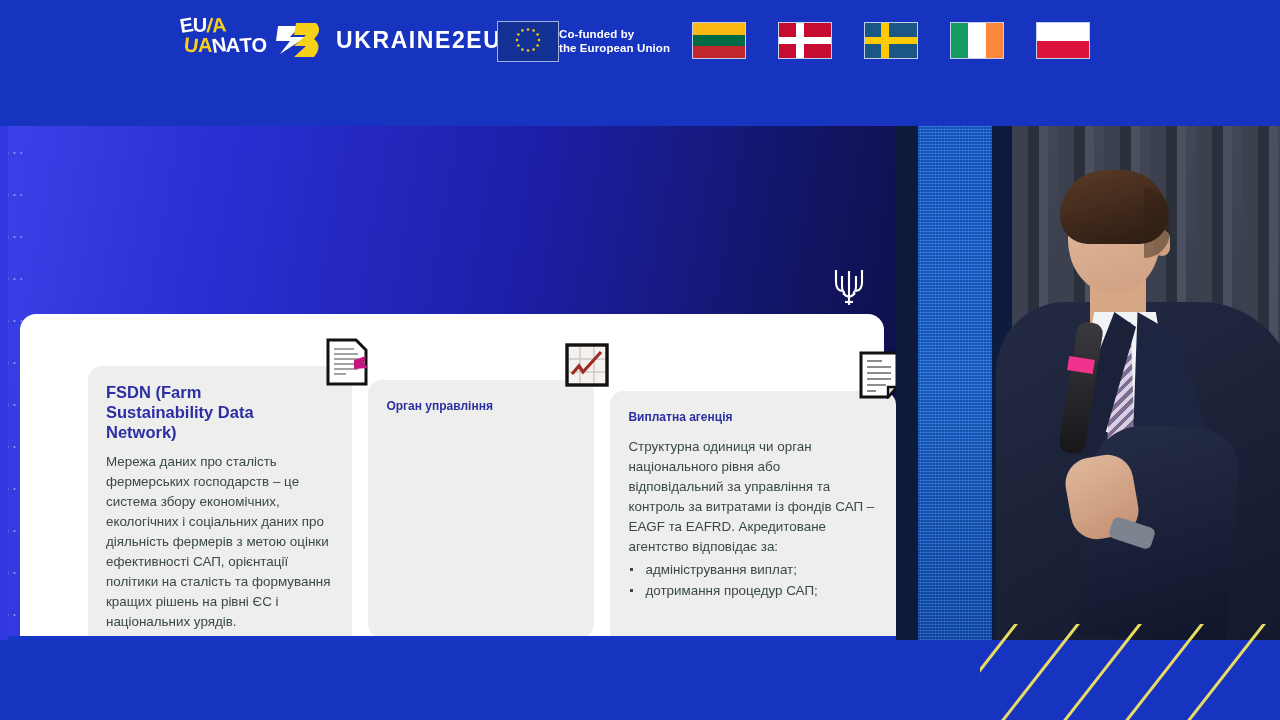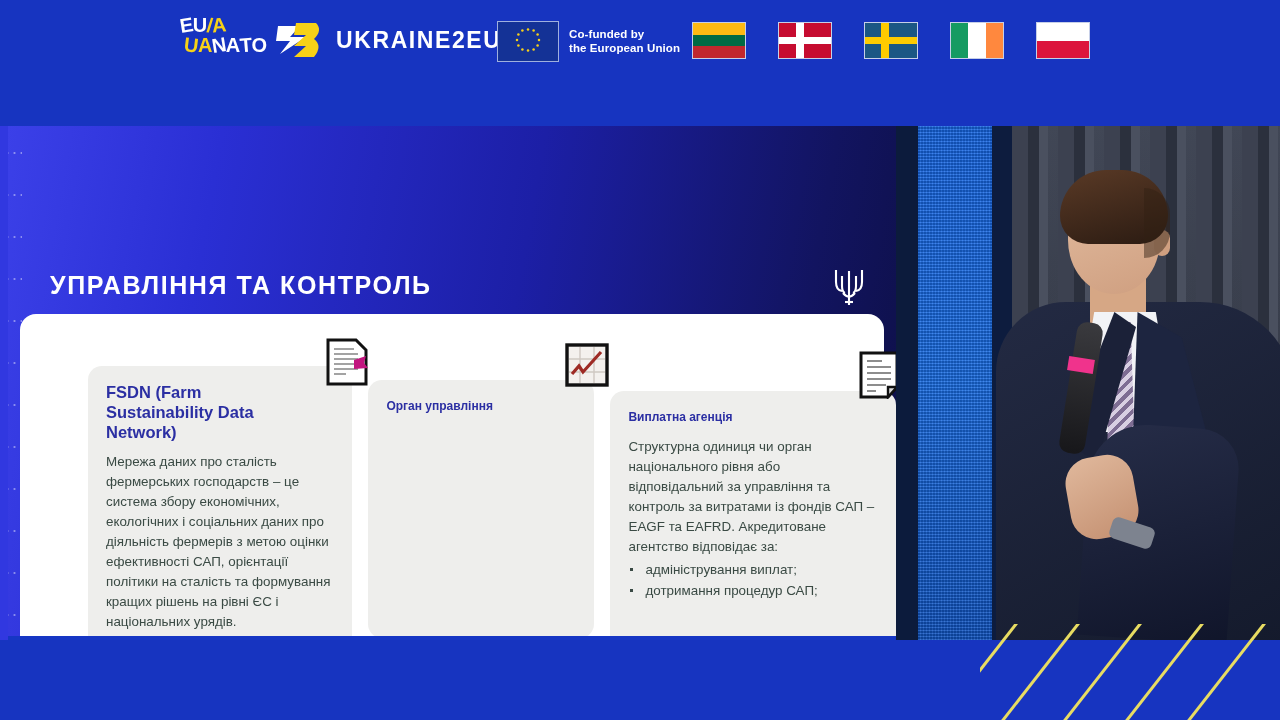--- a/index.html
+++ b/index.html
@@ -44,21 +44,21 @@
   #u2e-mark .bolt{
     position:absolute;left:0;top:0;width:48px;height:40px;
   }
   #u2e-text{
     color:#ffffff;font-size:23px;font-weight:700;letter-spacing:1.6px;
   }
 
   
   #logo-cofunded{
     position:absolute;left:497px;top:22px;height:38px;
-    display:flex;align-items:center;gap:10px;
+    display:flex;align-items:center;
   }
   #eu-flag-box{
     width:62px;height:41px;background:#143296;border:1px solid #9fb0de;
     position:relative;box-sizing:border-box;
   }
   #eu-stars{position:absolute;left:0;top:0;width:60px;height:39px;}
   #cofunded-text{
     color:#ffffff;font-size:11.5px;font-weight:700;line-height:14px;letter-spacing:.1px;
   }
 
@@ -357,21 +357,20 @@
     <div id="sp-watch"></div>
   </div>
 </div>
 
 <div id="left-blue"></div>
 
 <div id="slide">
 
   <div id="slide-dots"></div>
 
-  <div id="slide-title">УПРАВЛІННЯ ТА КОНТРОЛЬ</div>
 
   <div id="trident">
     <svg viewBox="0 0 34 46" xmlns="http://www.w3.org/2000/svg">
       <g fill="none" stroke="#ffffff" stroke-width="2.1">
         <path d="M17 7 L17 41"></path>
         <path d="M4 6 L4 18 Q4 26 10 27"></path>
         <path d="M30 6 L30 18 Q30 26 24 27"></path>
         <path d="M10 12 L10 22 Q10 28 13 29"></path>
         <path d="M24 12 L24 22 Q24 28 21 29"></path>
         <path d="M11 29 Q17 36 23 29"></path>

